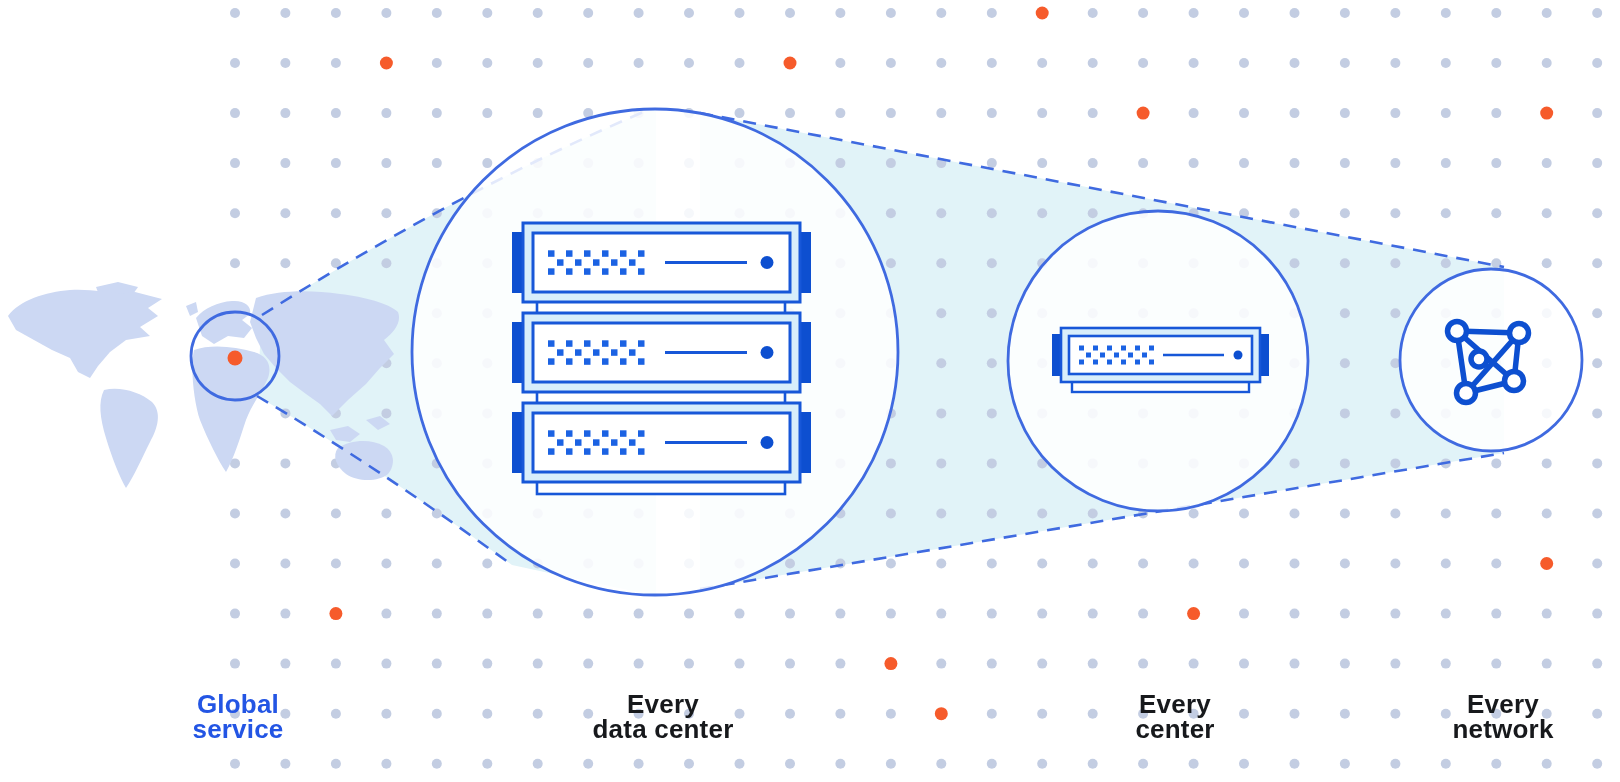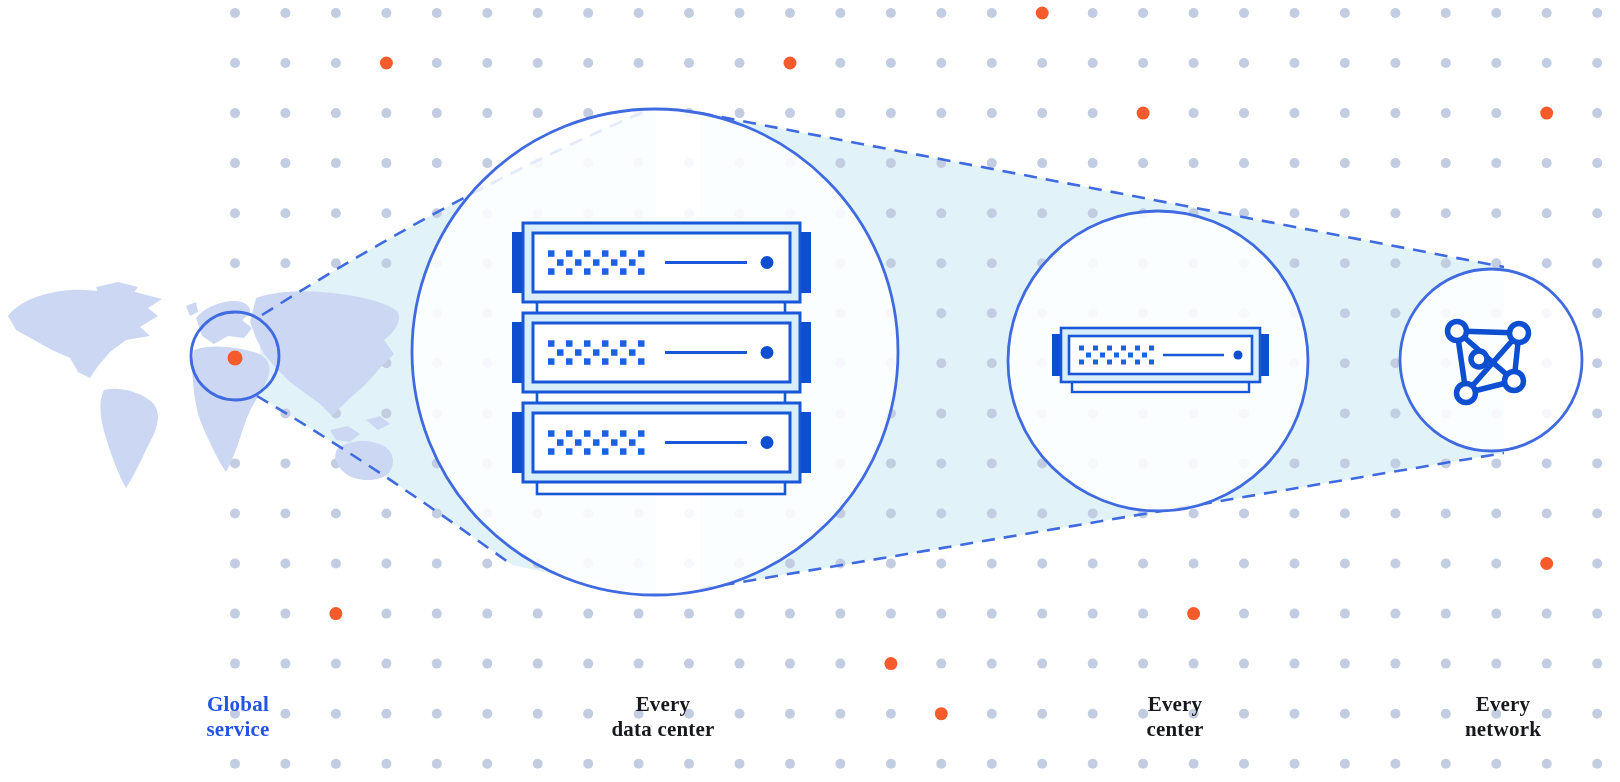--- a/index.html
+++ b/index.html
@@ -14,21 +14,21 @@
     --server-body:#d8eefb;
     --server-dark:#0d4fd0;
     --pixel-blue:#1b62e3;
   }
   *{margin:0;padding:0;box-sizing:border-box}
   html,body{background:#fff}
   .stage{position:relative;width:1620px;height:782px;background:#fff;overflow:hidden;
          font-family:"Liberation Sans", sans-serif;}
   .stage svg{position:absolute;left:0;top:0}
   .caption{position:absolute;transform:translateX(-50%);text-align:center;
-           font-weight:bold;font-size:21px;line-height:25px;letter-spacing:.2px;font-family:Liberation Serif, serif;}
+           font-weight:bold;font-size:26px;line-height:25px;letter-spacing:.2px;}
   .caption span{display:block;white-space:nowrap}
   .caption.blue{color:var(--accent-blue)}
   .caption.dark{color:var(--text-dark)}
 </style>
 </head>
 <body>
 
 <div class="stage">
   <svg width="1620" height="782" viewBox="0 0 1620 782">
 

